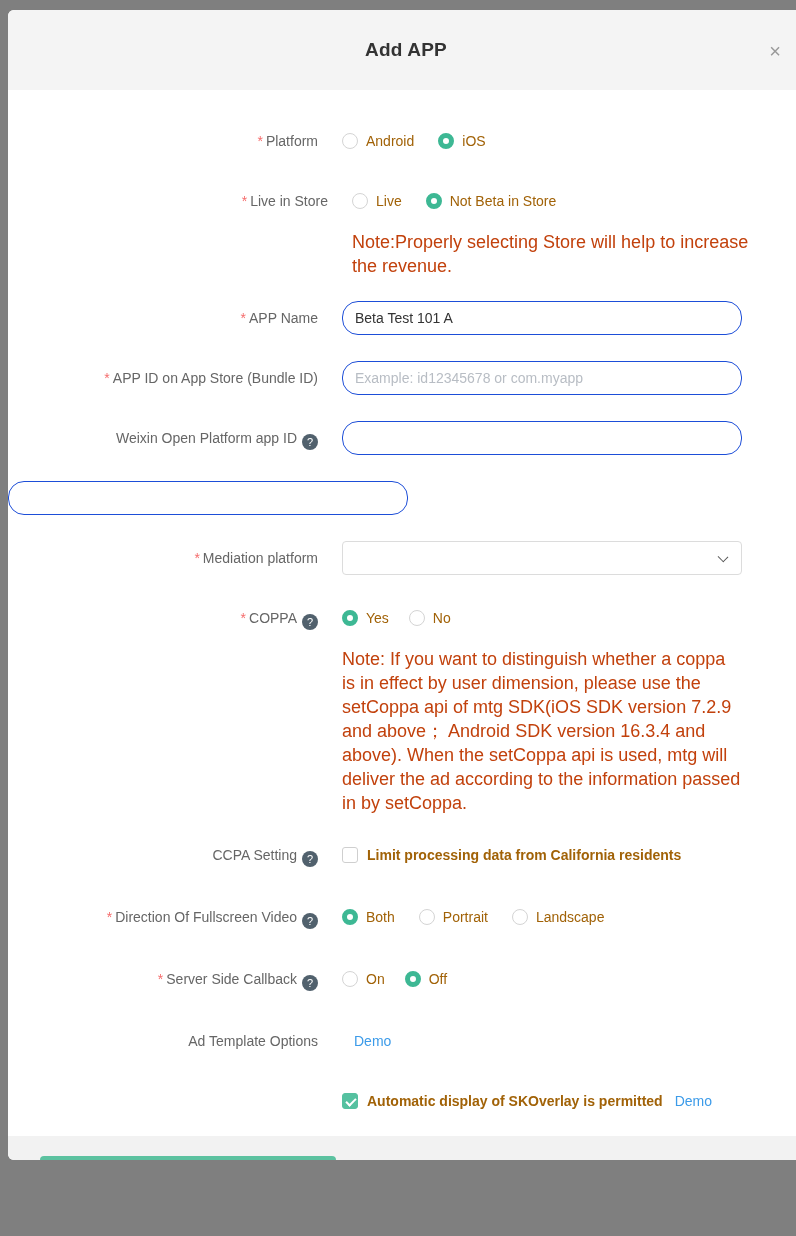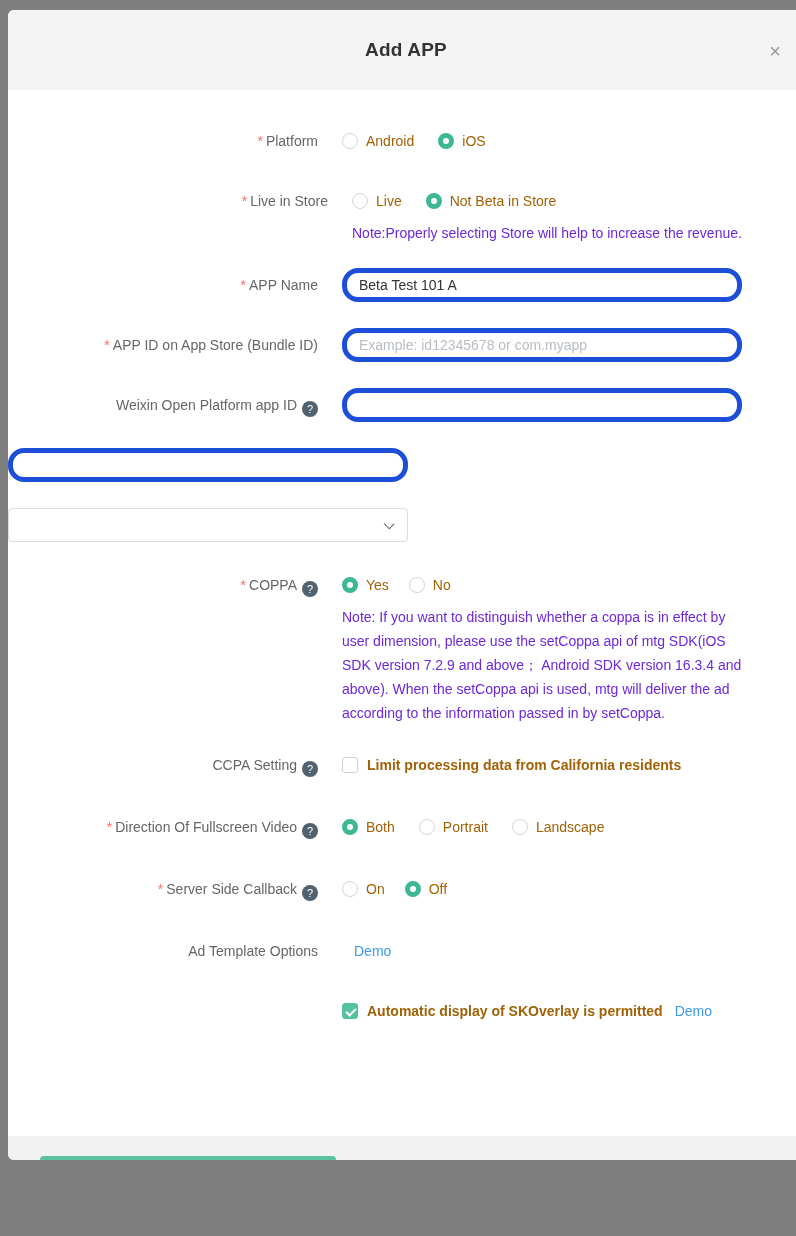--- a/index.html
+++ b/index.html
@@ -131,21 +131,21 @@
     left: 5px; top: 1.5px;
     width: 4px; height: 8px;
     border: solid #ffffff;
     border-width: 0 2px 2px 0;
     transform: rotate(45deg);
   }
 
   
   .text-input {
     width: 400px; height: 34px;
-    border: 5px solid #1d4ed8;
+    border: 1px solid #1d4ed8;
     border-radius: 16px;
     padding: 0 12px;
     font-size: 14px;
     color: #333333;
     font-family: "Liberation Sans", sans-serif;
     outline: none;
     background: #ffffff;
   }
   .text-input::placeholder { color: #b8bdc4; }
 
@@ -163,24 +163,24 @@
     border-right: 1.5px solid #555555;
     border-bottom: 1.5px solid #555555;
     transform: rotate(45deg) scale(1, 0.9);
     transform-origin: center;
     margin-top: -1px;
   }
 
   
   .note {
     width: 400px;
-    margin-top: 10px;
-    font-size: 14px;
+    margin-top: 19px;
+    font-size: 18px;
     line-height: 24px;
-    color: #6d28d9;
+    color: #c2410c;
   }
 
   .demo-link {
     color: #3c9be9;
     font-size: 14px;
     margin-left: 12px;
     text-decoration: none;
     cursor: pointer;
     line-height: 20px;
   }
@@ -262,20 +262,21 @@
       <div class="row input-row mb26">
         <div class="lbl"><span>Weixin Open Platform app ID</span><span class="help-icon">?</span></div>
         <input class="text-input" type="text" style="">
       </div>
 
       <div class="row input-row mb26">
         <input class="text-input" type="text" style="">
       </div>
 
       <div class="row input-row mb33">
+        <div class="lbl"><span class="req">*</span><span>Mediation platform</span></div>
         <div class="select-box">
           <span class="chevron"></span>
         </div>
       </div>
 
       <div class="row mb30">
         <div class="lbl"><span class="req">*</span><span>COPPA</span><span class="help-icon">?</span></div>
         <div>
           <div class="opt-group">
             <span class="radio" style="margin-right:20px">

